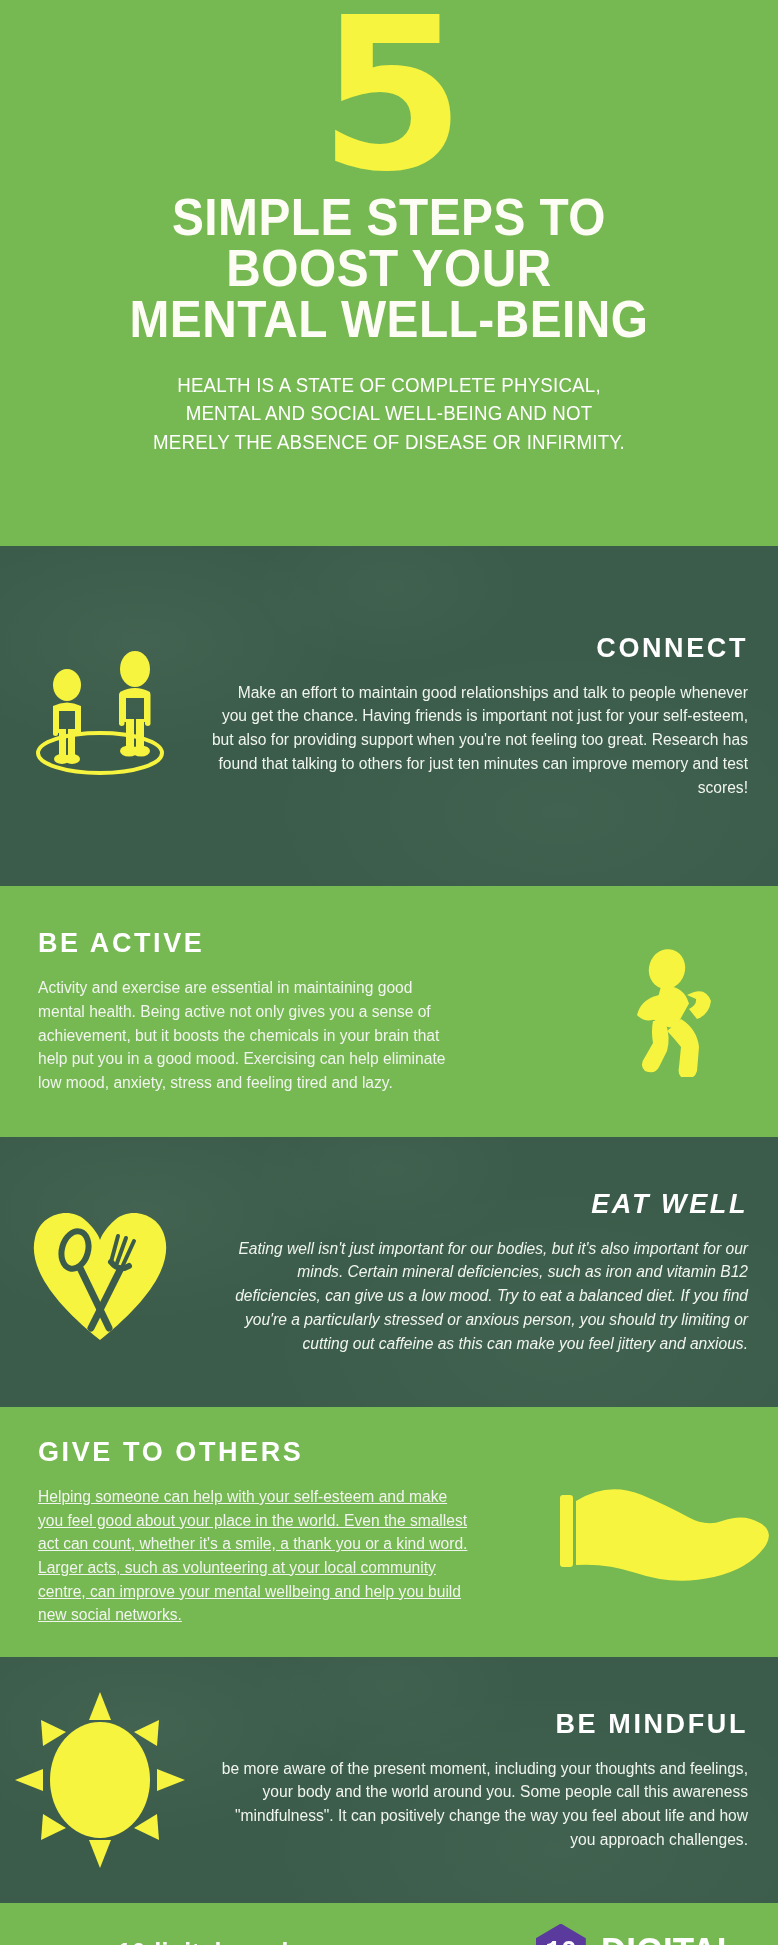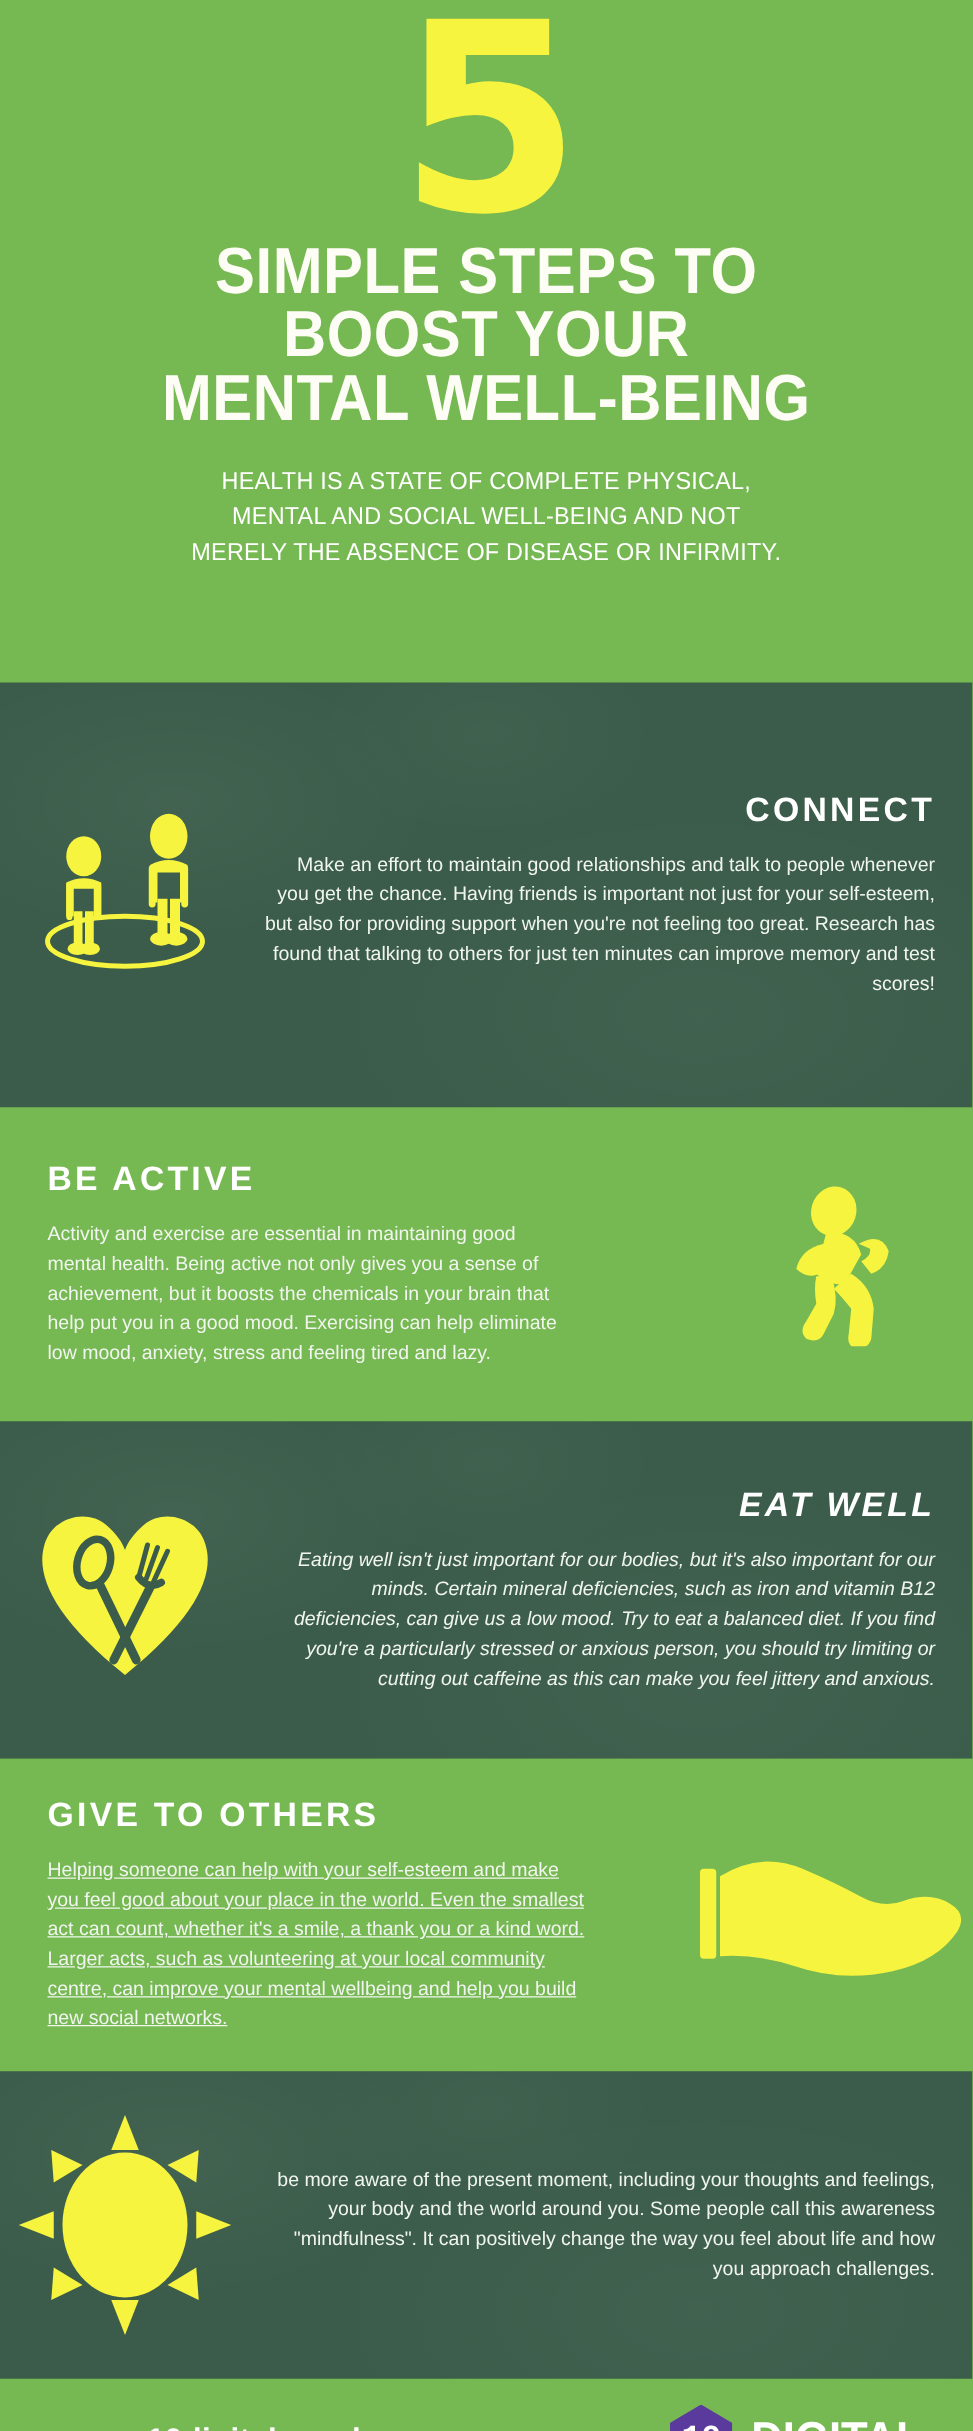--- a/index.html
+++ b/index.html
@@ -281,20 +281,21 @@
 
           <polygon points="146,30 144,56 121,42"></polygon>
 
           <polygon points="28,150 30,124 53,138"></polygon>
 
           <polygon points="146,150 144,124 121,138"></polygon>
         </g>
       </svg>
     </div>
     <div class="text-cell align-right">
+      <div class="sec-title">BE MINDFUL</div>
       <div class="sec-body">be more aware of the present moment, including your thoughts and feelings, your body and the world around you. Some people call this awareness "mindfulness". It can positively change the way you feel about life and how you approach challenges.</div>
     </div>
   </div>
 
   <div class="footer">
     <div class="footer-url">www.10digital.co.uk</div>
     <div class="logo">
       <div class="logo-hex">
         <span>10</span>
       </div>

